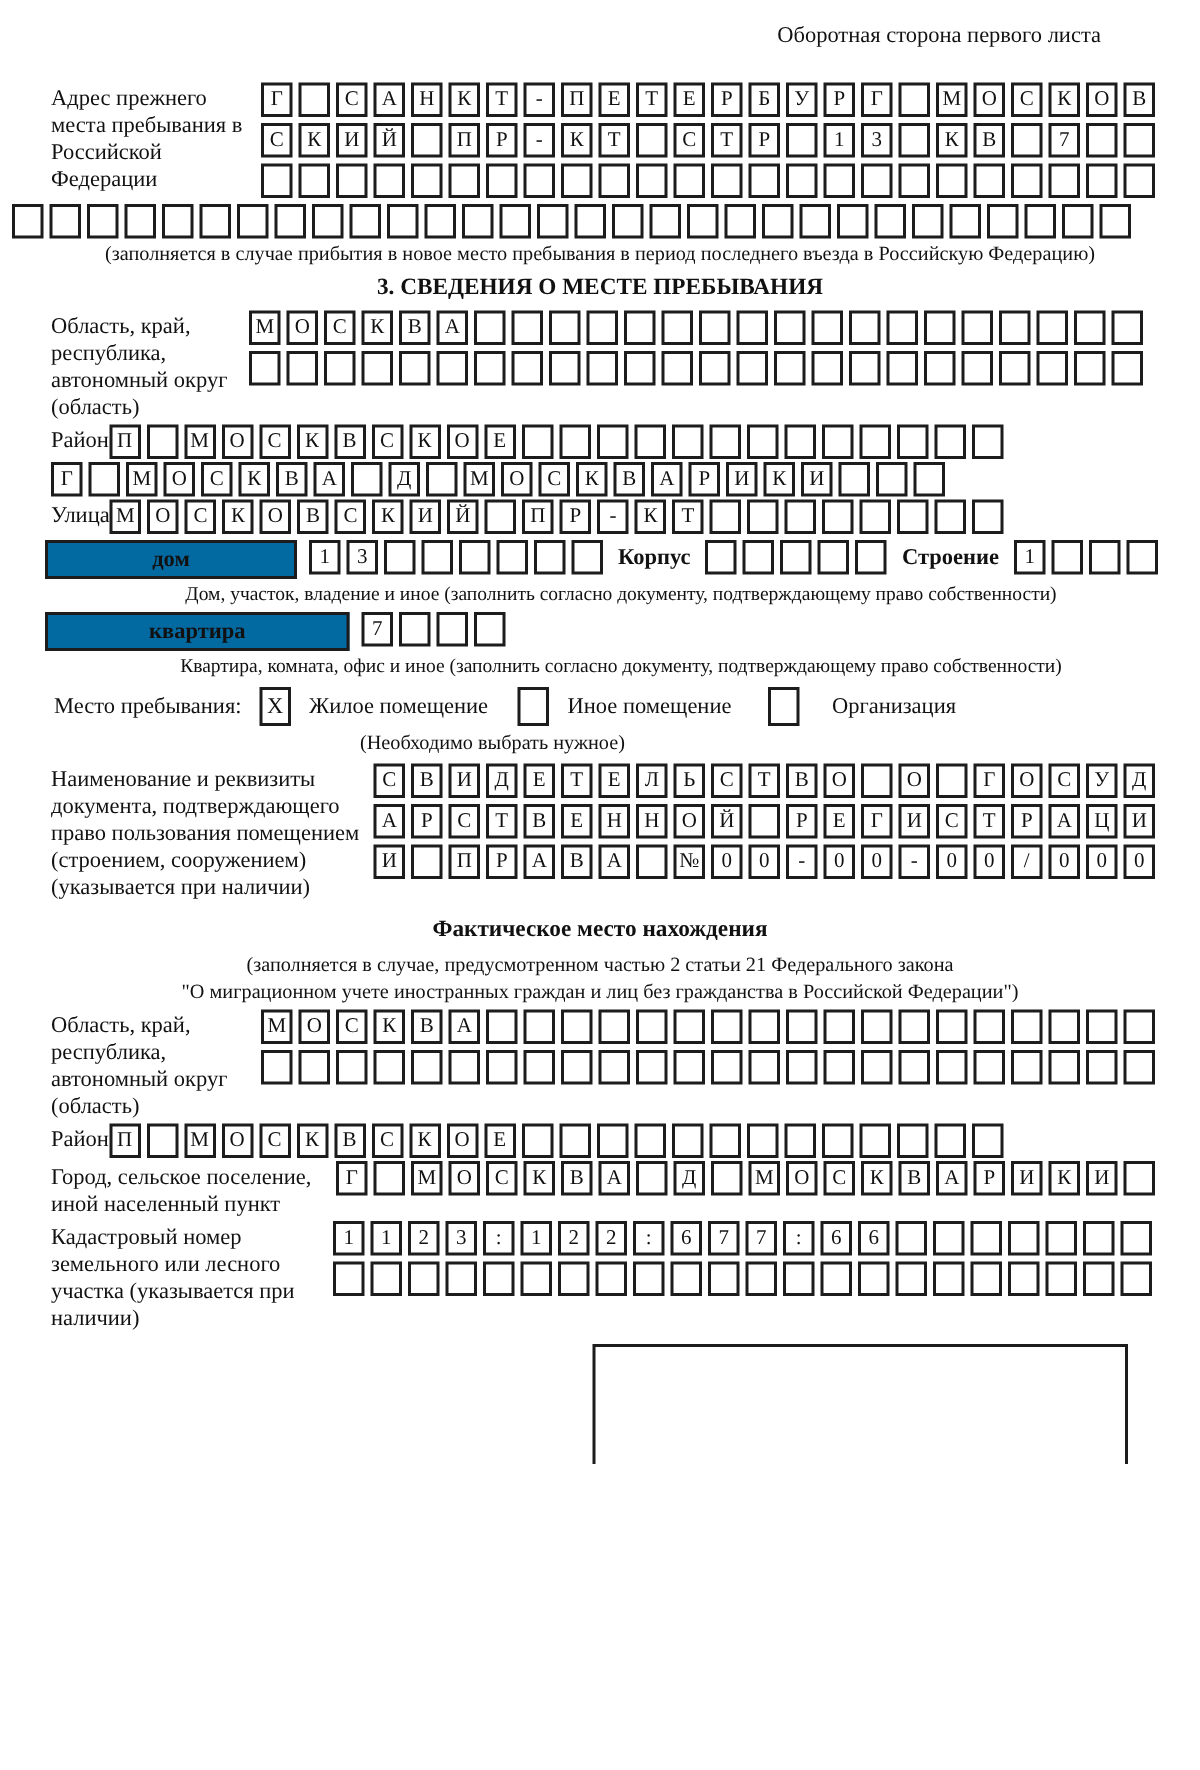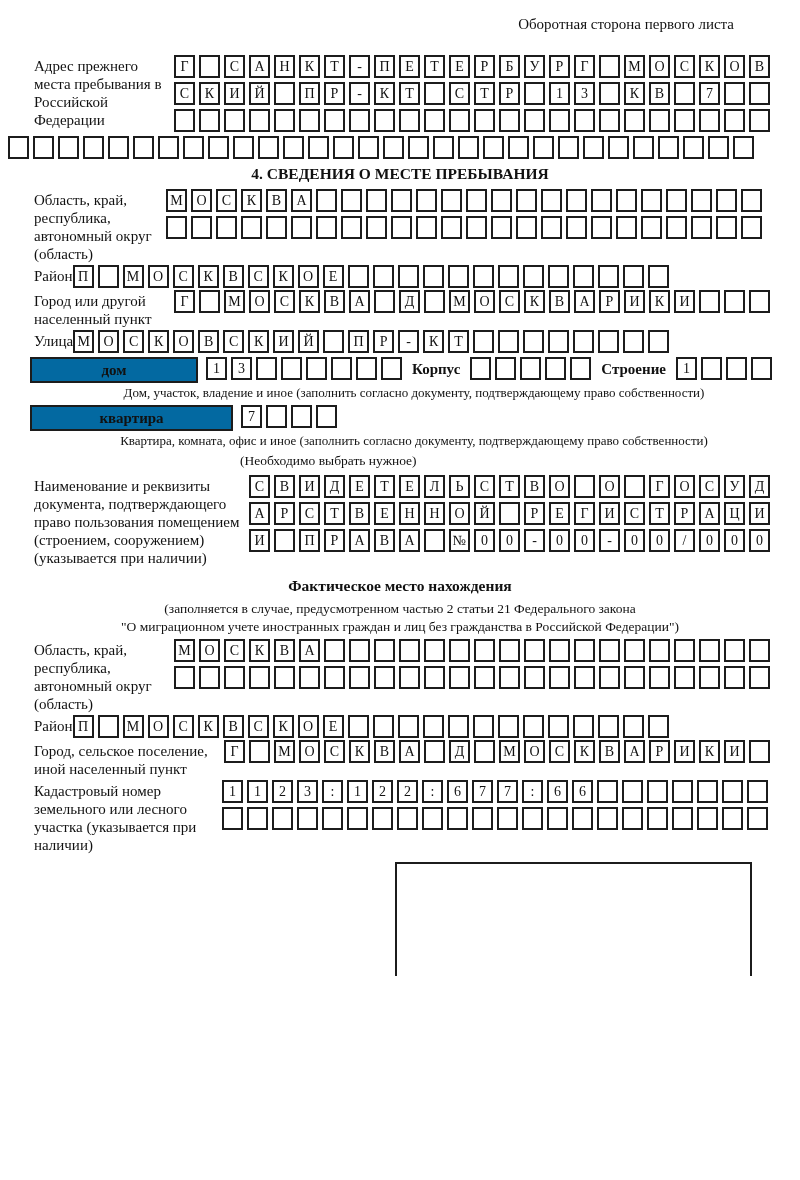--- a/index.html
+++ b/index.html
@@ -244,22 +244,23 @@
       <span class="cell"></span>
       <span class="cell"></span>
       <span class="cell"></span>
       <span class="cell"></span>
       <span class="cell"></span>
       <span class="cell"></span>
       <span class="cell"></span>
       <span class="cell"></span>
       <span class="cell"></span>
     </div>
-
-  <div class="sec-title">4. СВЕДЕНИЯ О МЕСТЕ ПРЕБЫВАНИЯ</div>
+  <div class="note-c">(заполняется в случае прибытия в новое место пребывания в период последнего въезда в Российскую Федерацию)</div>
+
+  <div class="sec-title">3. СВЕДЕНИЯ О МЕСТЕ ПРЕБЫВАНИЯ</div>
 
   <div class="frow">
     <div class="lbl w130">Область, край, республика, автономный округ (область)</div>
     <div class="stack">
       <div class="boxes">
           <span class="cell">М</span>
           <span class="cell">О</span>
           <span class="cell">С</span>
           <span class="cell">К</span>
           <span class="cell">В</span>
@@ -336,21 +337,20 @@
         <span class="cell"></span>
         <span class="cell"></span>
         <span class="cell"></span>
         <span class="cell"></span>
         <span class="cell"></span>
         <span class="cell"></span>
       </div>
   </div>
 
   <div class="frow mt2">
-    <div class="lbl w150">Город или другой населенный пункт</div>
     <div class="boxes">
         <span class="cell">Г</span>
         <span class="cell"></span>
         <span class="cell">М</span>
         <span class="cell">О</span>
         <span class="cell">С</span>
         <span class="cell">К</span>
         <span class="cell">В</span>
         <span class="cell">А</span>
         <span class="cell"></span>
@@ -436,20 +436,29 @@
     <div class="widebox wb-kv">квартира</div>
     <div class="boxes">
         <span class="cell">7</span>
         <span class="cell"></span>
         <span class="cell"></span>
         <span class="cell"></span>
       </div>
   </div>
   <div class="note-l">Квартира, комната, офис и иное (заполнить согласно документу, подтверждающему право собственности)</div>
 
+  <div class="chk-row">
+    <span class="lab">Место пребывания:</span>
+    <span class="chk">X</span>
+    <span class="lab">Жилое помещение</span>
+    <span class="chk" style="margin-left:8px"></span>
+    <span class="lab">Иное помещение</span>
+    <span class="chk" style="margin-left:12px"></span>
+    <span class="lab" style="margin-left:10px">Организация</span>
+  </div>
   <div class="chk-note">(Необходимо выбрать нужное)</div>
 
   <div class="frow">
     <div class="lbl w215">Наименование и реквизиты документа, подтверждающего право пользования помещением (строением, сооружением) (указывается при наличии)</div>
     <div class="stack">
       <div class="boxes">
           <span class="cell">С</span>
           <span class="cell">В</span>
           <span class="cell">И</span>
           <span class="cell">Д</span>

